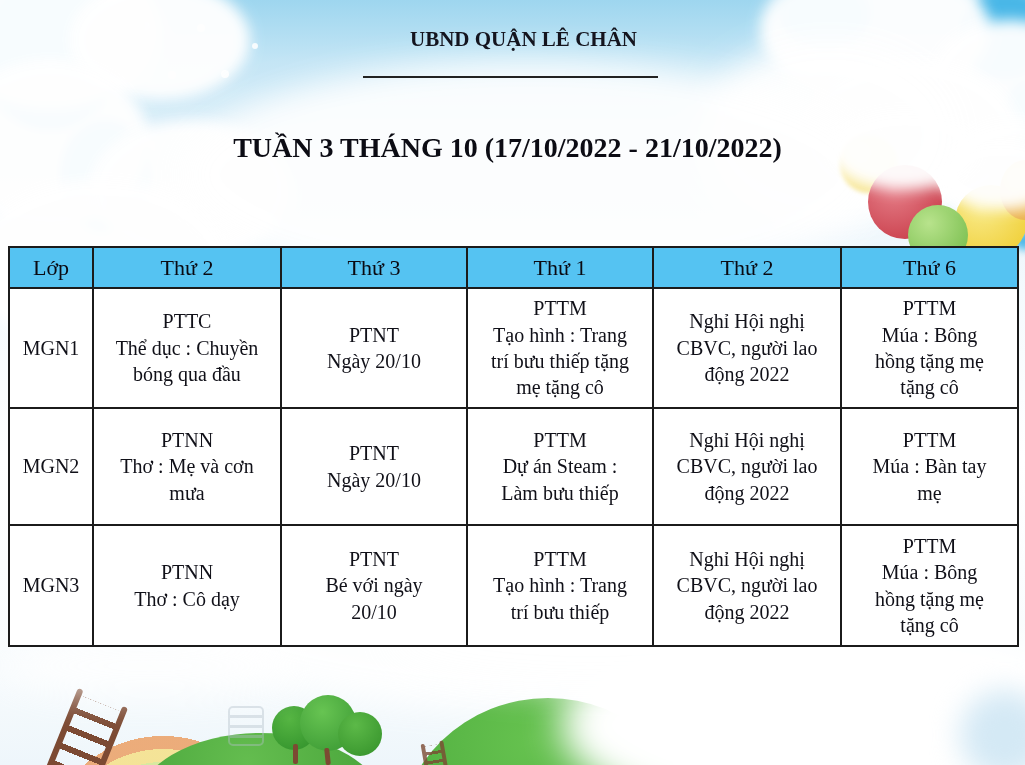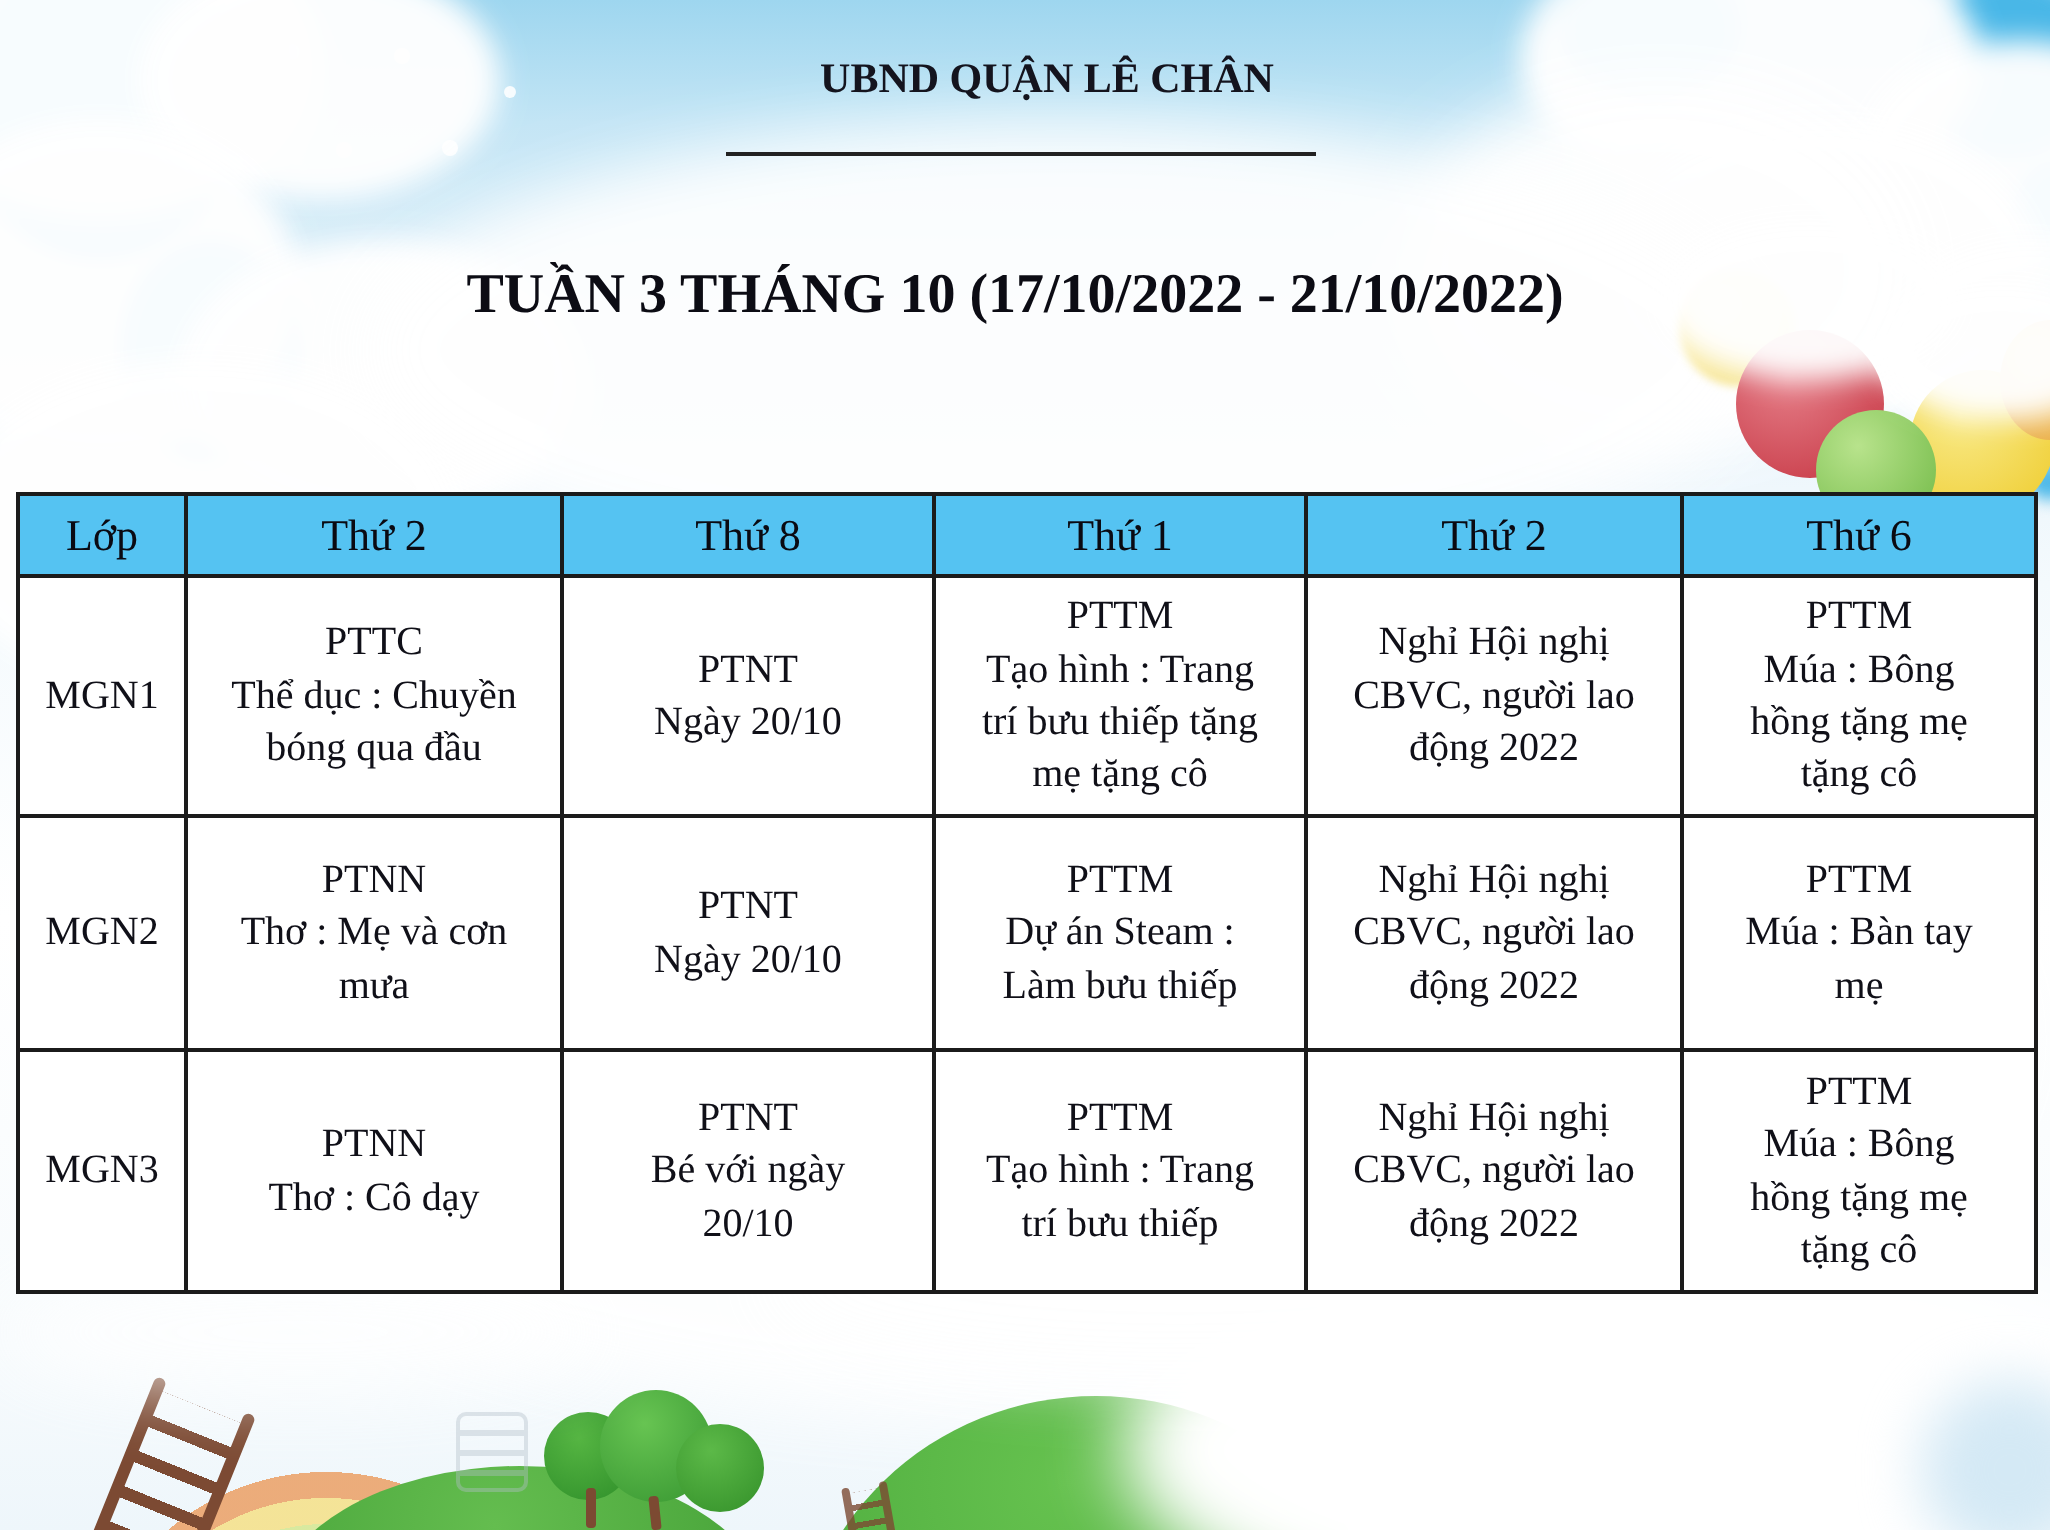--- a/index.html
+++ b/index.html
@@ -126,21 +126,21 @@
       <col style="width:188px">
       <col style="width:186px">
     <col style="width:186px">
       <col style="width:188px">
       <col style="width:177px">
   </colgroup>
   <thead>
     <tr>
       <th>Lớp</th>
       <th>Thứ 2</th>
-      <th>Thứ 8</th>
+      <th>Thứ 3</th>
       <th>Thứ 1</th>
       <th>Thứ 2</th>
       <th>Thứ 6</th>
     </tr>
   </thead>
   <tbody>
     <tr style="height:120px;">
       <td>MGN1</td>
       <td>PTTC
 Thể dục : Chuyền

